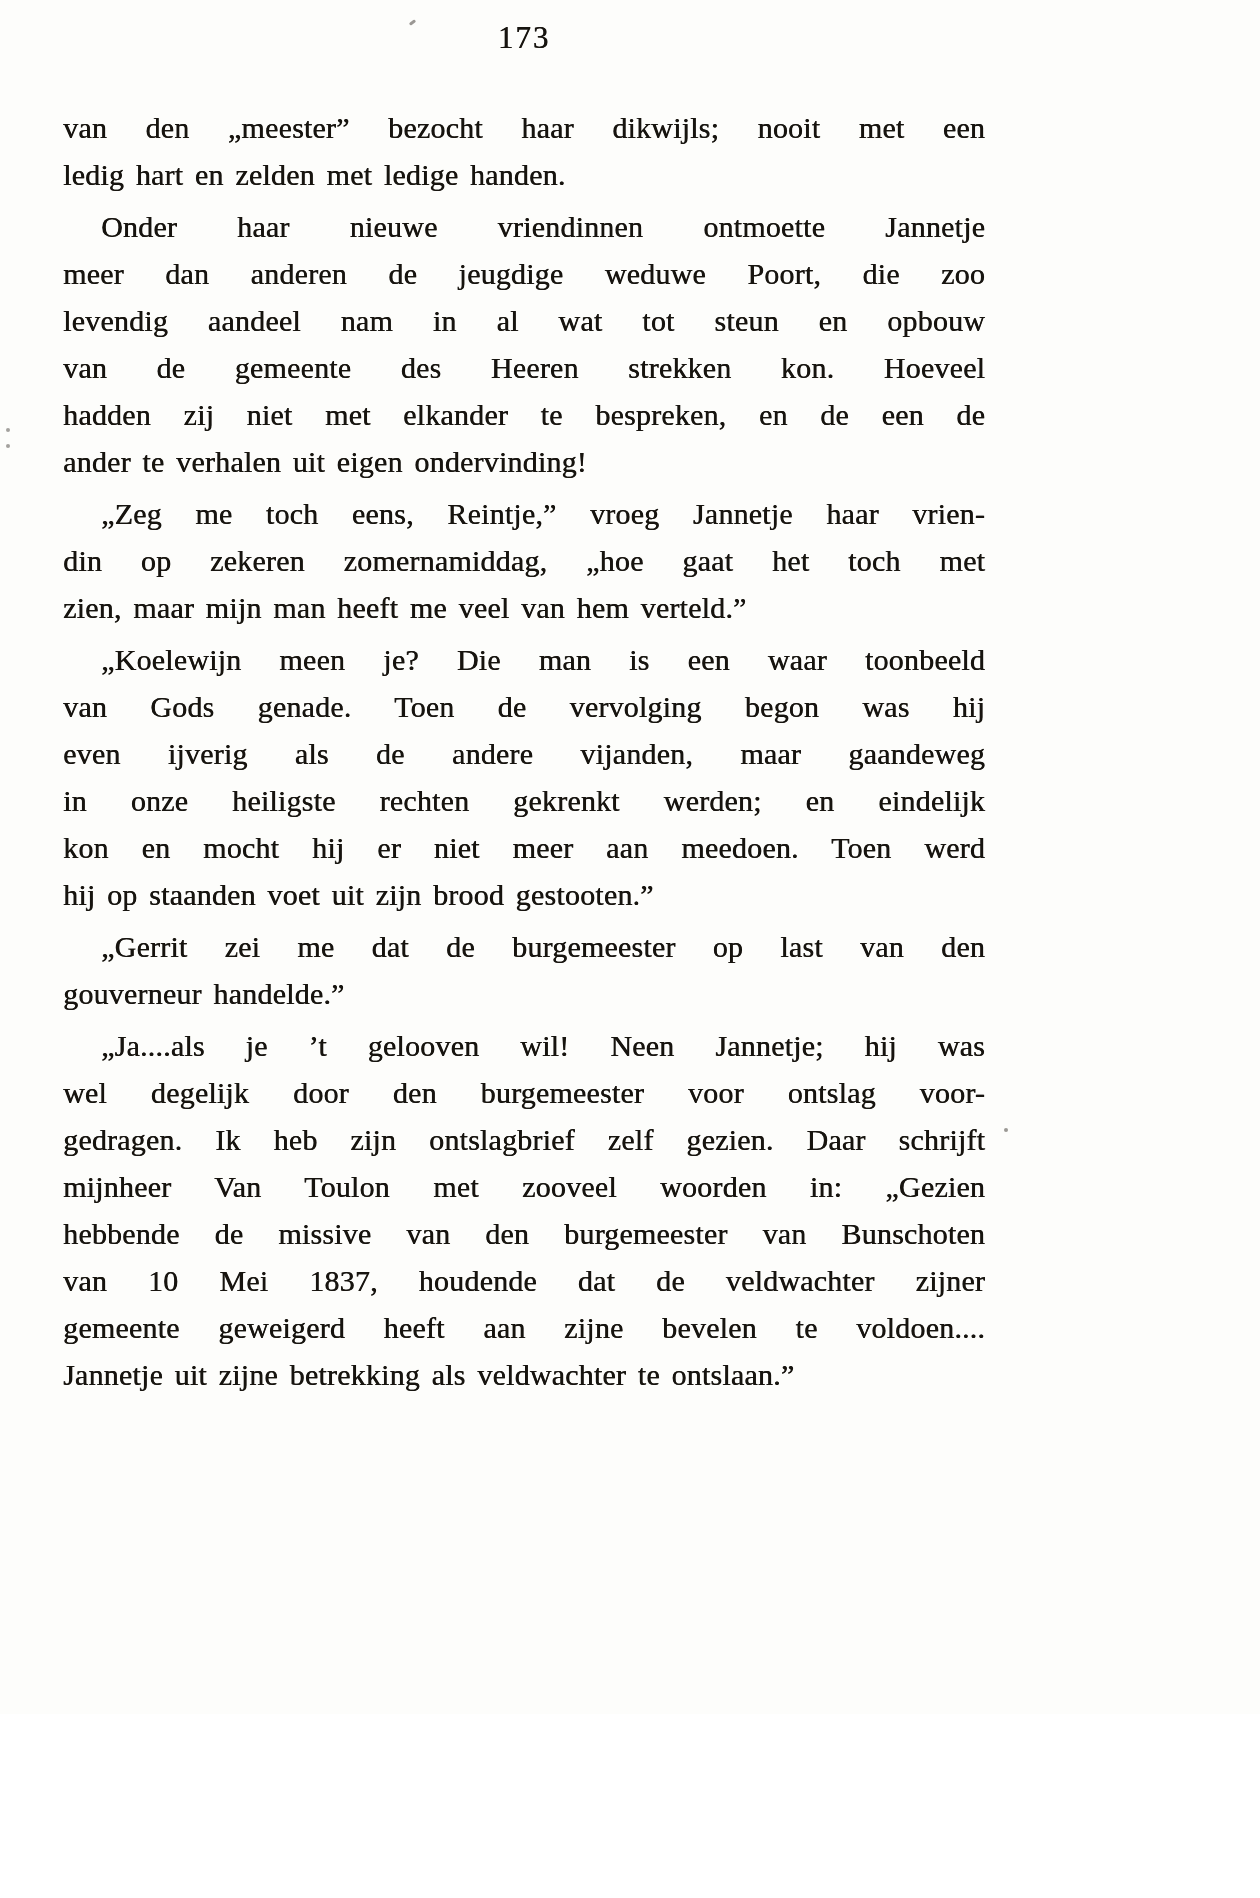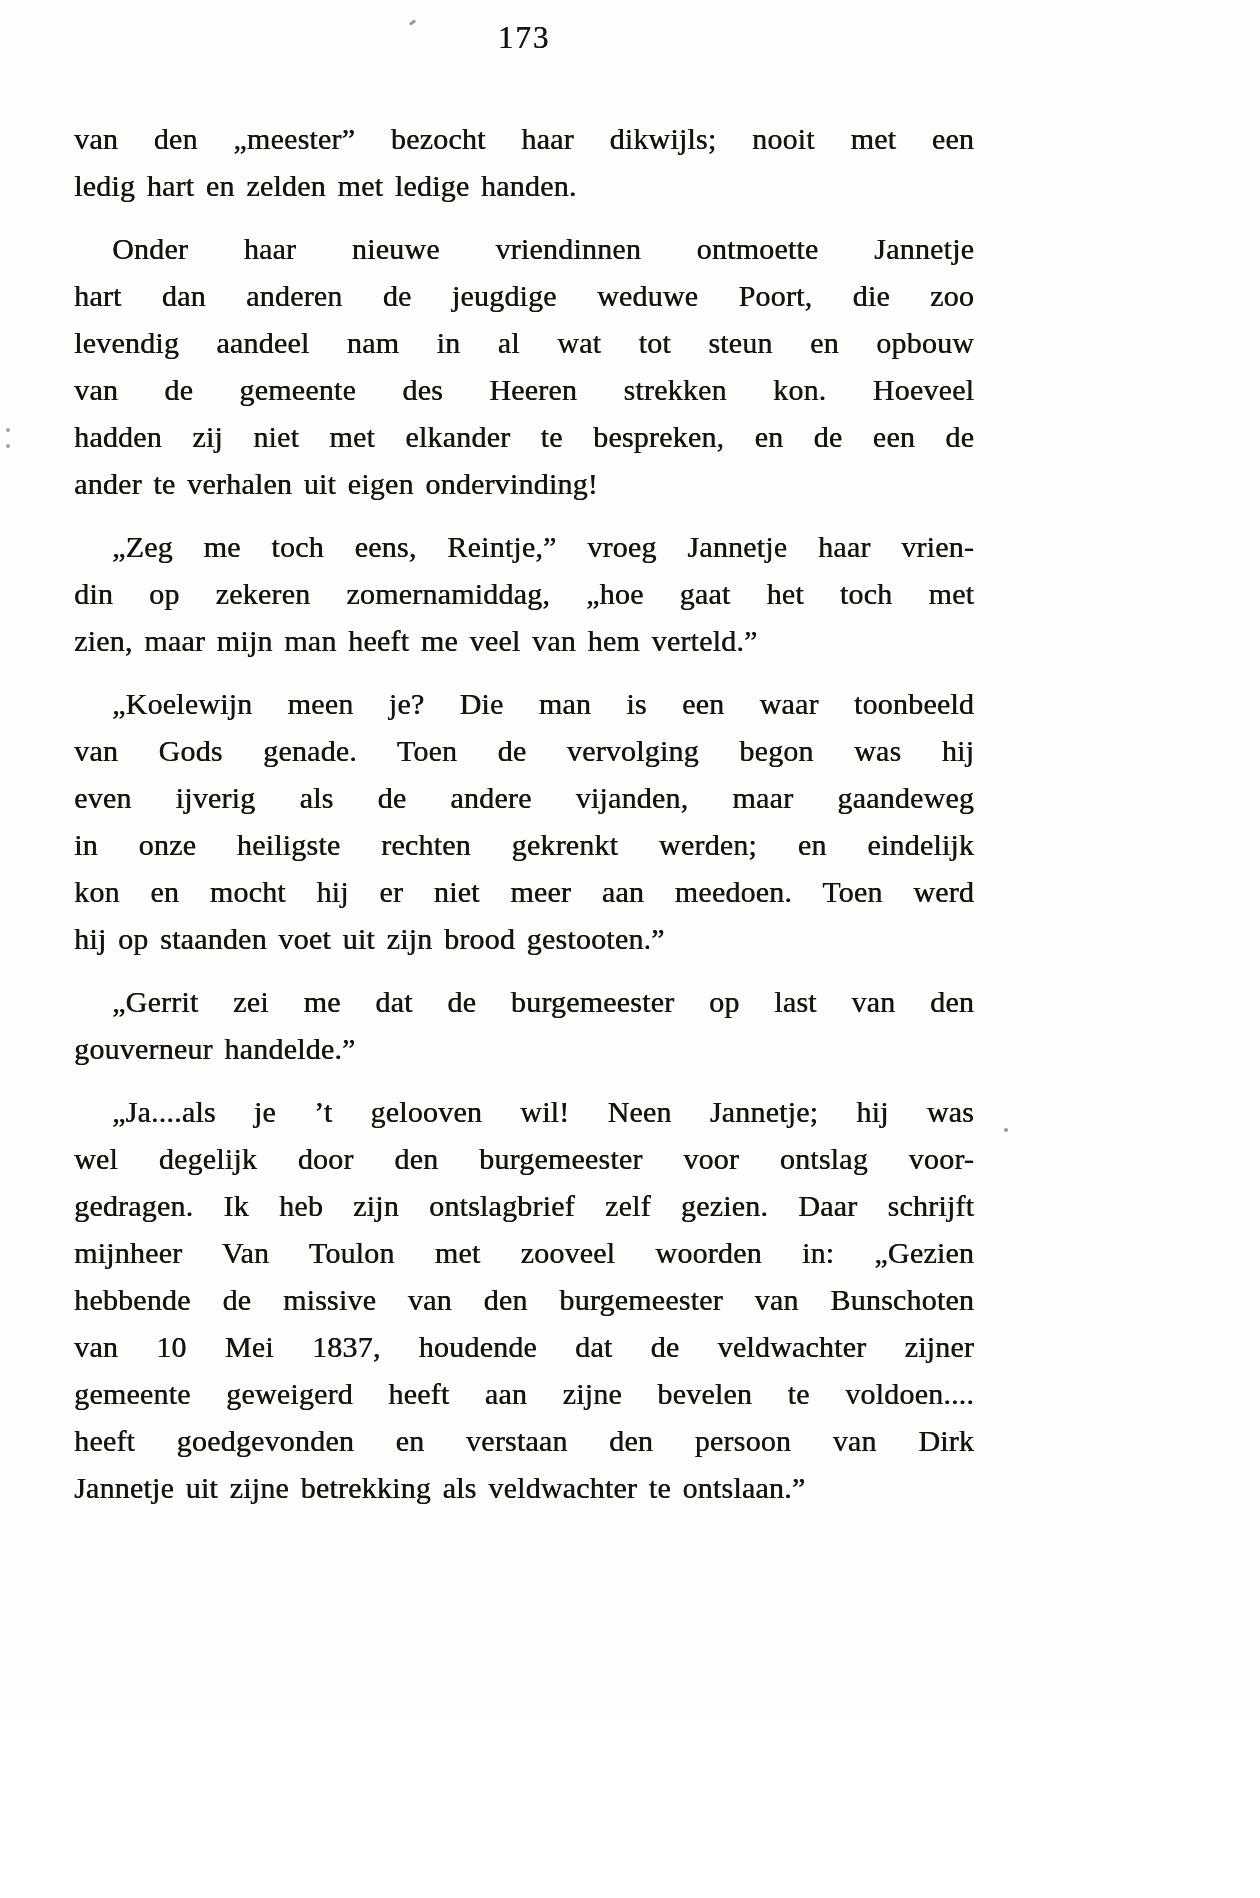--- a/index.html
+++ b/index.html
@@ -26,21 +26,21 @@
     font-size: 31px;
     letter-spacing: 2px;
     text-shadow: 0.45px 0 0 currentColor;
   }
   .text-block {
     position: absolute;
     top: 99px;
     left: 58px;
     width: 932px;
   }
-  .paragraph { margin: 16px; }
+  .paragraph { margin: 5px; }
   .line {
     font-size: 30px;
     line-height: 47px;
     letter-spacing: 0.2px;
     word-spacing: 4px;
     text-align: justify;
     text-align-last: justify;
     white-space: normal;
     text-shadow: 0.45px 0 0 currentColor;
   }
@@ -58,21 +58,21 @@
 <div class="page">
   <div class="page-number">173</div>
 
   <div class="text-block">
       <div class="paragraph">
         <div class="line">van den „meester” bezocht haar dikwijls; nooit met een</div>
         <div class="line last">ledig hart en zelden met ledige handen.</div>
       </div>
       <div class="paragraph">
         <div class="line indent">Onder haar nieuwe vriendinnen ontmoette Jannetje</div>
-        <div class="line">hart dan anderen de jeugdige weduwe Poort, die zoo</div>
+        <div class="line">meer dan anderen de jeugdige weduwe Poort, die zoo</div>
         <div class="line">levendig aandeel nam in al wat tot steun en opbouw</div>
         <div class="line">van de gemeente des Heeren strekken kon. Hoeveel</div>
         <div class="line">hadden zij niet met elkander te bespreken, en de een de</div>
         <div class="line last">ander te verhalen uit eigen ondervinding!</div>
       </div>
       <div class="paragraph">
         <div class="line indent">„Zeg me toch eens, Reintje,” vroeg Jannetje haar vrien-</div>
         <div class="line">din op zekeren zomernamiddag, „hoe gaat het toch met</div>
         <div class="line last">zien, maar mijn man heeft me veel van hem verteld.”</div>
       </div>
@@ -89,21 +89,20 @@
         <div class="line last">gouverneur handelde.”</div>
       </div>
       <div class="paragraph">
         <div class="line indent">„Ja....als je ’t gelooven wil! Neen Jannetje; hij was</div>
         <div class="line">wel degelijk door den burgemeester voor ontslag voor-</div>
         <div class="line">gedragen. Ik heb zijn ontslagbrief zelf gezien. Daar schrijft</div>
         <div class="line">mijnheer Van Toulon met zooveel woorden in: „Gezien</div>
         <div class="line">hebbende de missive van den burgemeester van Bunschoten</div>
         <div class="line">van 10 Mei 1837, houdende dat de veldwachter zijner</div>
         <div class="line">gemeente geweigerd heeft aan zijne bevelen te voldoen....</div>
-        <div class="line">heeft goedgevonden en verstaan den persoon van Dirk</div>
         <div class="line last">Jannetje uit zijne betrekking als veldwachter te ontslaan.”</div>
       </div>
     </div>
 
   <div class="artifact" style="left:409px;top:21px;width:7px;height:3px;border-radius:2px;transform:rotate(-35deg);opacity:.55;"></div>
   <div class="artifact" style="left:6px;top:428px;width:4px;height:4px;opacity:.5;"></div>
   <div class="artifact" style="left:6px;top:444px;width:4px;height:4px;opacity:.5;"></div>
   <div class="artifact" style="left:1004px;top:1128px;width:4px;height:4px;opacity:.55;"></div>
 </div>
 

